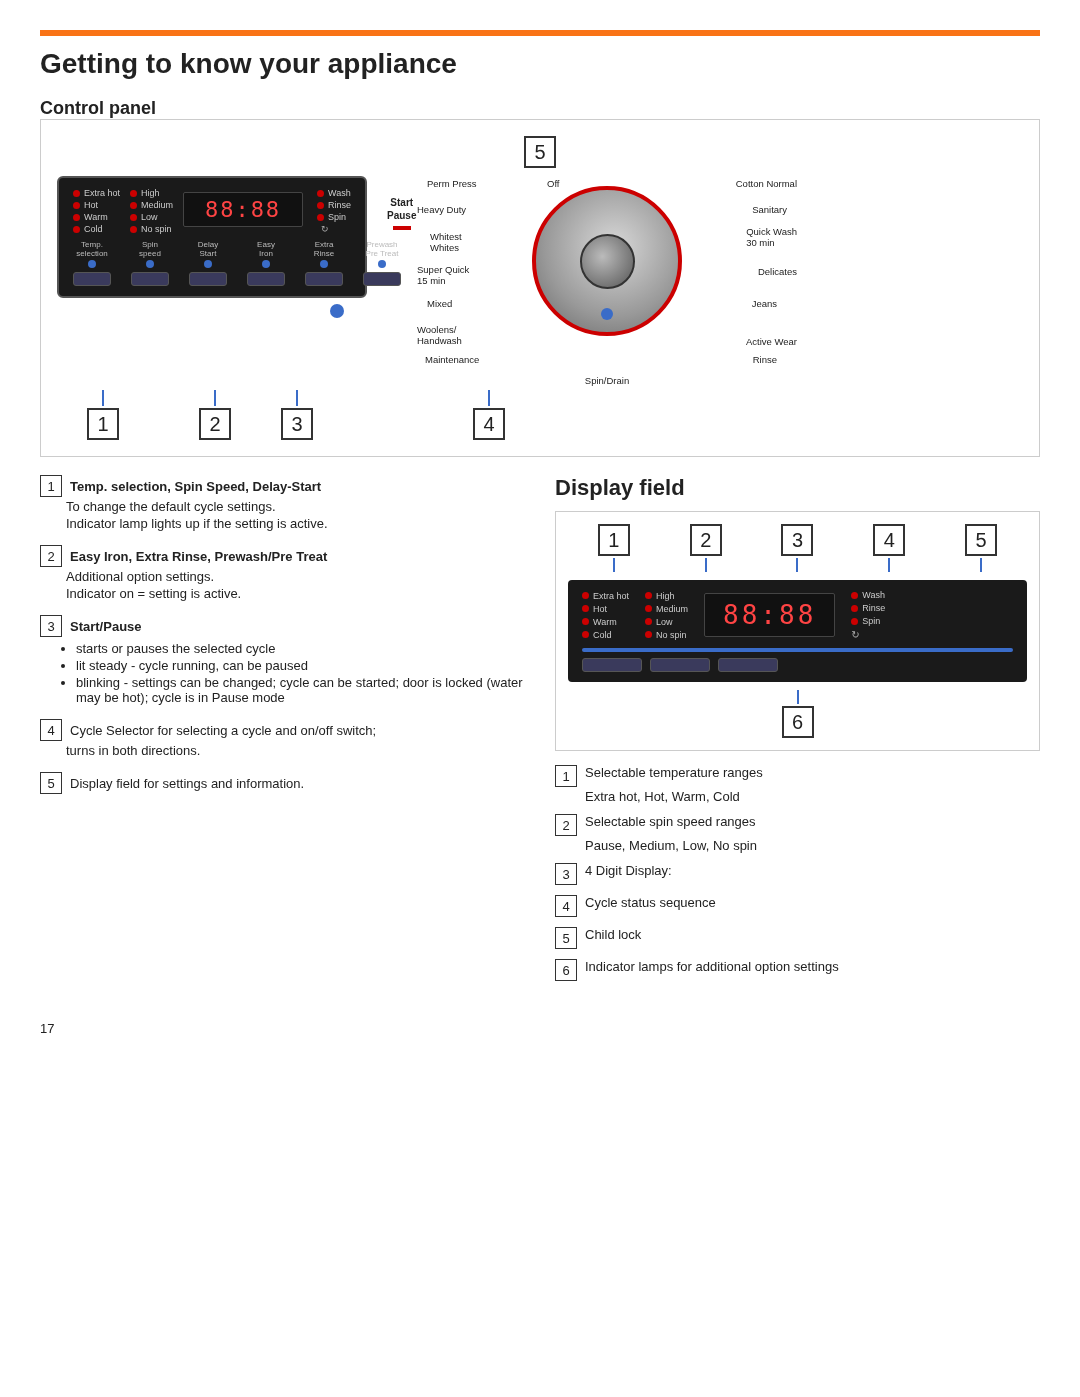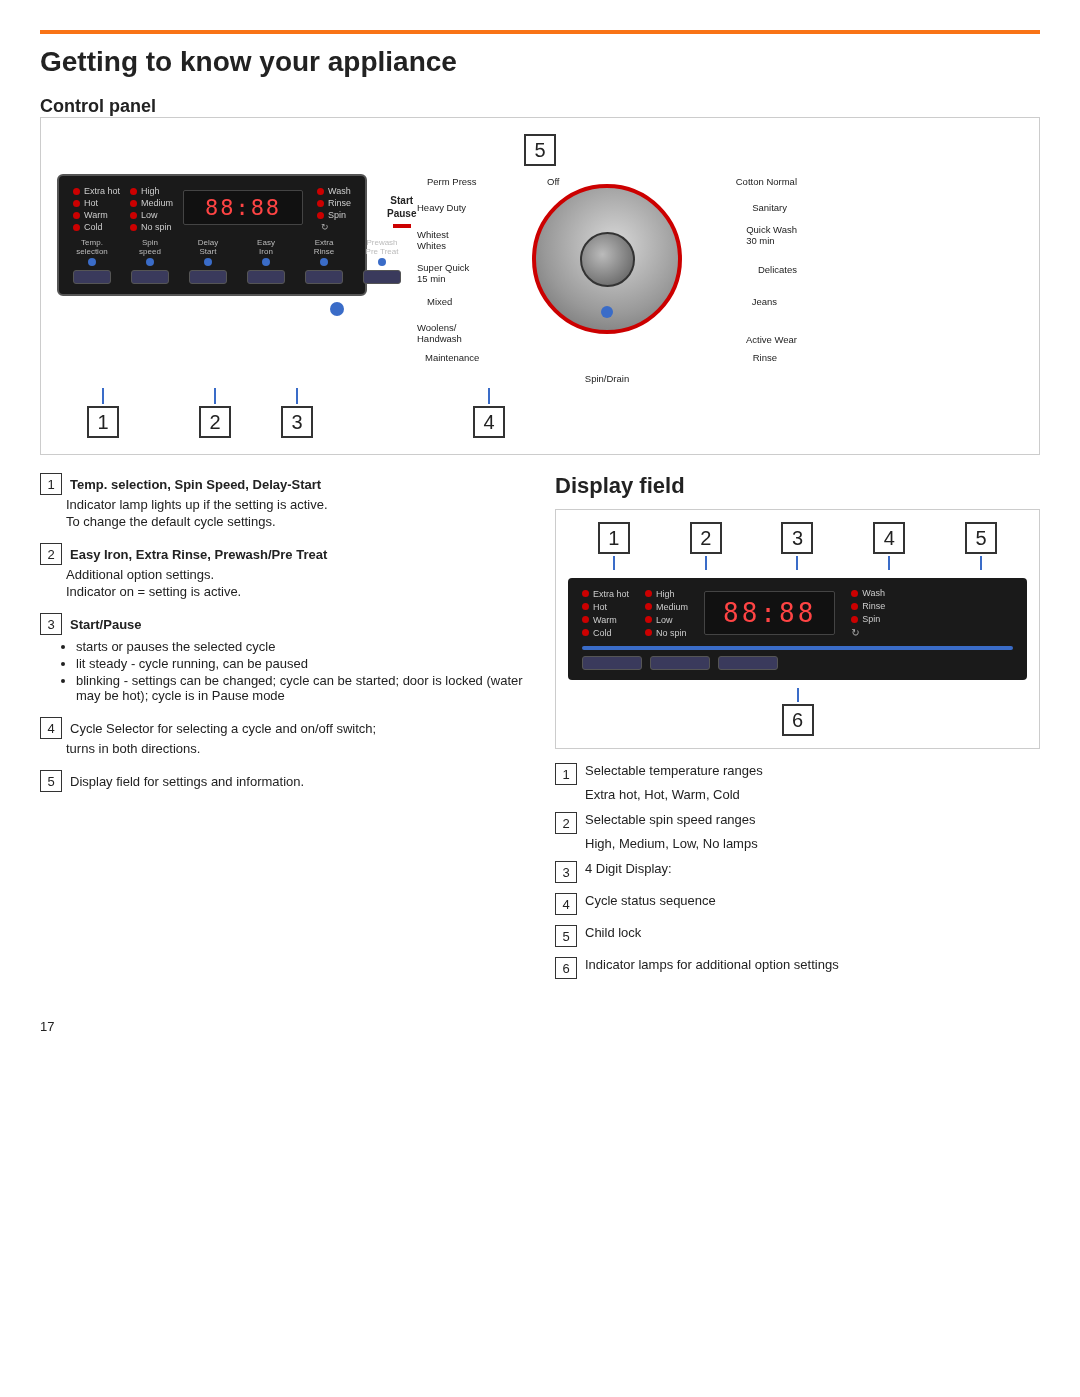--- a/index.html
+++ b/index.html
@@ -7,21 +7,21 @@
       font-family: Arial, sans-serif;
       background: #fff;
       color: #222;
       padding: 30px 40px;
       max-width: 1080px;
       min-height: 1397px;
     }
     h1 {
       font-size: 28px;
       font-weight: bold;
-      border-top: 4px solid #f97316;
+      border-top: 6px solid #f97316;
       padding-top: 12px;
       margin-bottom: 18px;
     }
     h2 {
       font-size: 18px;
       font-weight: bold;
       margin-bottom: 0;
     }
     .control-panel-section { margin-bottom: 24px; }
     .panel-diagram {
@@ -272,21 +272,21 @@
           <div class="red-bar"></div>
         </div>
 
         <div style="position:relative; width:380px; height:210px; margin-left:30px;">
 
           <span class="cycle-item" style="top:2px; left:10px;">Perm Press</span>
           <span class="cycle-item" style="top:2px; left:130px;">Off</span>
           <span class="cycle-item" style="top:2px; right:0px;">Cotton Normal</span>
           <span class="cycle-item" style="top:28px; left:0px;">Heavy Duty</span>
           <span class="cycle-item" style="top:28px; right:10px;">Sanitary</span>
-          <span class="cycle-item" style="top:55px; left:0px; line-height:1.2;">Whitest<br>Whites</span>
+          <span class="cycle-item" style="top:55px; left:13px; line-height:1.2;">Whitest<br>Whites</span>
           <span class="cycle-item" style="top:50px; right:0px; line-height:1.2;">Quick Wash<br>30 min</span>
           <span class="cycle-item" style="top:88px; left:0px; line-height:1.2;">Super Quick<br>15 min</span>
           <span class="cycle-item" style="top:90px; right:0px;">Delicates</span>
           <span class="cycle-item" style="top:122px; left:10px;">Mixed</span>
           <span class="cycle-item" style="top:122px; right:20px;">Jeans</span>
           <span class="cycle-item" style="top:148px; left:0px; line-height:1.2;">Woolens/<br>Handwash</span>
           <span class="cycle-item" style="top:148px; right:0px;margin-top:12px;">Active Wear</span>
           <span class="cycle-item" style="top:178px; left:8px;">Maintenance</span>
           <span class="cycle-item" style="top:178px; right:20px;">Rinse</span>
           <span class="cycle-item" style="bottom:0px; left:50%; transform:translateX(-50%);">Spin/Drain</span>
@@ -340,22 +340,22 @@
 
   <div class="desc-section">
 
     <div class="desc-left">
 
       <div class="desc-item">
         <div class="title-row">
           <span class="num-label">1</span>
           <strong>Temp. selection, Spin Speed, Delay-Start</strong>
         </div>
+        <p>To change the default cycle settings.</p>
         <p>Indicator lamp lights up if the setting is active.</p>
-        <p>To change the default cycle settings.</p>
       </div>
 
       <div class="desc-item">
         <div class="title-row">
           <span class="num-label">2</span>
           <strong>Easy Iron, Extra Rinse, Prewash/Pre Treat</strong>
         </div>
         <p>Additional option settings.</p>
         <p>Indicator on = setting is active.</p>
       </div>
@@ -498,21 +498,21 @@
             <span>Selectable temperature ranges</span>
           </div>
           <p>Extra hot, Hot, Warm, Cold</p>
         </div>
 
         <div class="df-desc-item">
           <div class="row">
             <span class="num-label">2</span>
             <span>Selectable spin speed ranges</span>
           </div>
-          <p>High, Medium, Low, No lamps</p>
+          <p>Pause, Medium, Low, No spin</p>
         </div>
 
         <div class="df-desc-item">
           <div class="row">
             <span class="num-label">3</span>
             <span>4 Digit Display:</span>
           </div>
         </div>
 
         <div class="df-desc-item">

